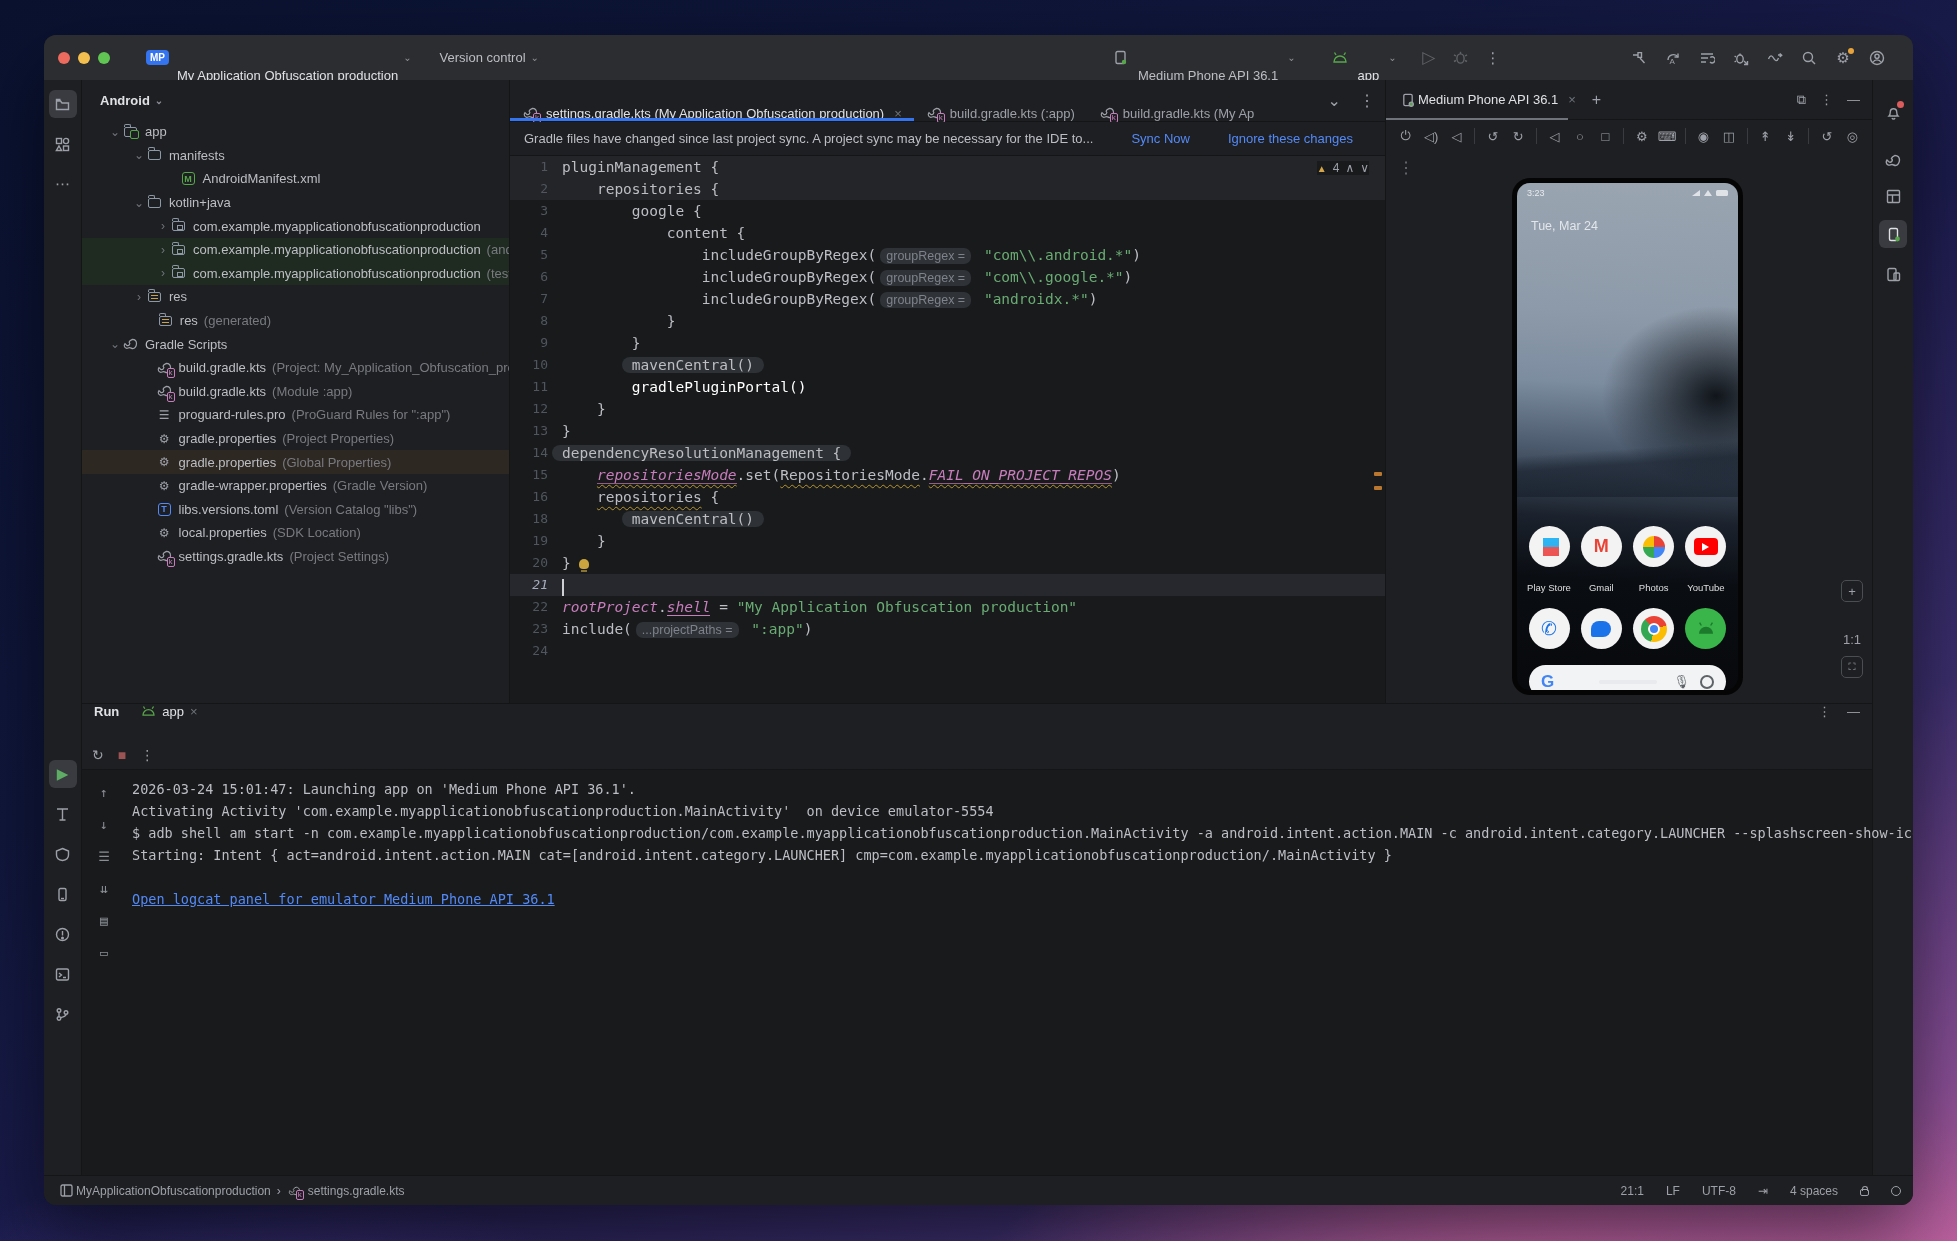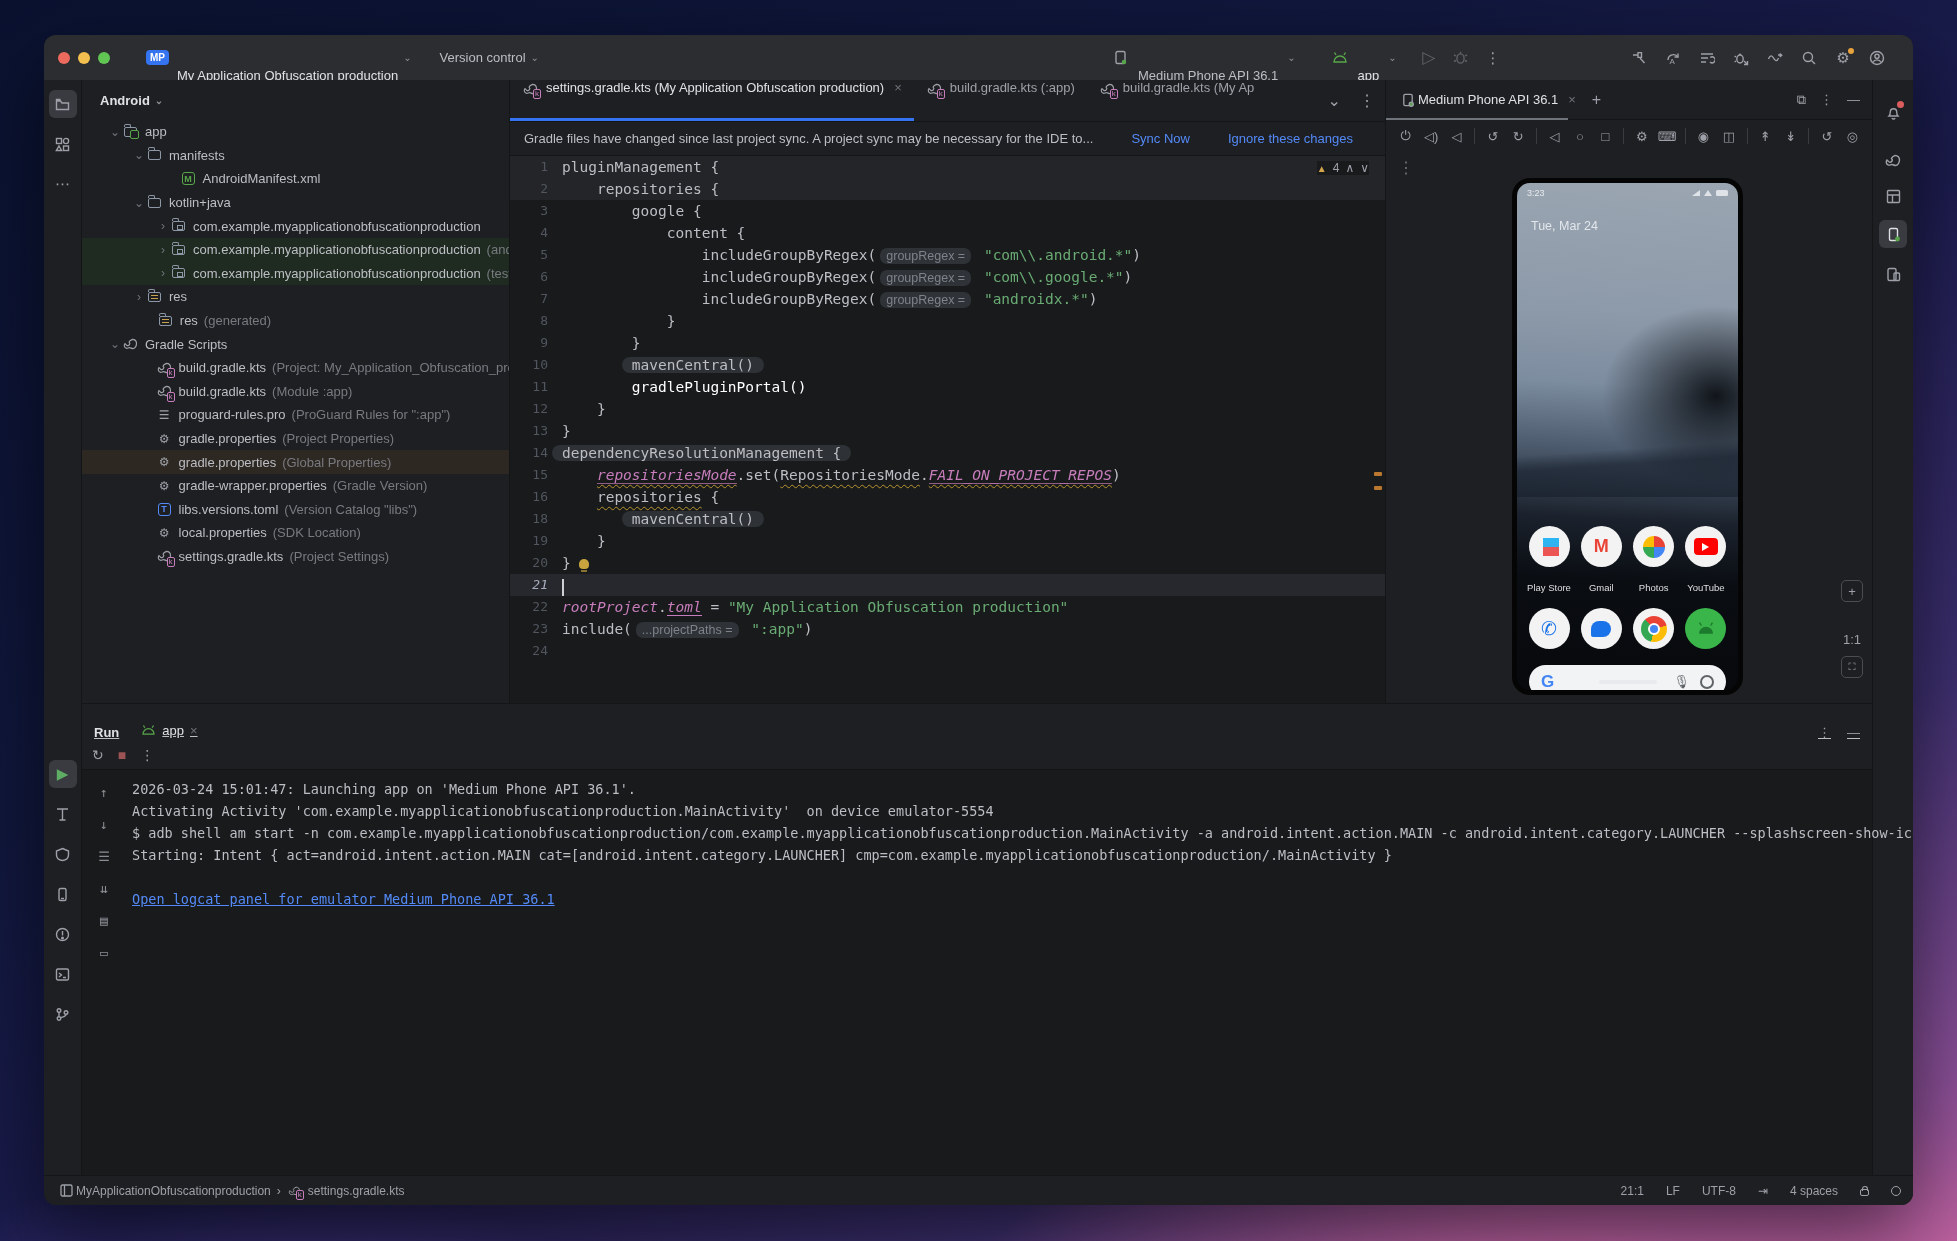--- a/index.html
+++ b/index.html
@@ -53,21 +53,21 @@
   .fold.pkgf::after { content:""; position:absolute; left:4px; top:3px; width:4px; height:3px; border:1px solid #8c98a6; }
   .sqic { width:13px; height:13px; border-radius:3px; font-size:9px; font-weight:bold; display:flex; align-items:center; justify-content:center; }
   .mxml { border:1.3px solid #57a64a; color:#57a64a; }
   .toml { border:1.3px solid #548af7; color:#548af7; }
   .glyphic { color:#9da0a8; font-size:12px; }
   .gricon svg { fill:none; stroke:#9da0a8; stroke-width:1.3; }
   .gricon.kts::after { content:"k"; position:absolute; right:-2px; bottom:-2px; font-size:8px; line-height:8px; color:#c77dbb; border:1px solid #c77dbb; border-radius:2px; padding:0 1px; background:#1e1f22; }
 
   
   #tabsrow { position:absolute; left:466px; top:45px; width:875px; height:42px; background:#1e1f22; border-bottom:1px solid #141517; display:flex; align-items:stretch; }
-  .etab { display:flex; align-items:flex-start; padding:0 12px; font-size:13px; color:#9da0a8; position:relative; white-space:nowrap; }
+  .etab { display:flex; align-items:flex-end; padding:0 12px; font-size:13px; color:#9da0a8; position:relative; white-space:nowrap; }
   .etab.active { color:#dfe1e5; }
   .etab.active::after { content:""; position:absolute; left:0; right:0; bottom:0; height:3px; background:#3574f0; }
   .etab .x { margin-left:10px; color:#6f737a; font-size:13px; }
   .tabend { margin-left:auto; display:flex; align-items:center; color:#9da0a8; }
   #banner { position:absolute; left:466px; top:87px; width:875px; height:34px; background:#1d1f23; border-bottom:1px solid #141517;
             display:flex; align-items:center; font-size:13px; padding:0 14px; }
   #banner .btxt { color:#bcbec4; }
   #banner .blink { color:#548af7; margin-left:38px; white-space:nowrap; }
   #editor { position:absolute; left:466px; top:121px; width:875px; bottom:502px; background:#181a1c; overflow:hidden; }
   .cline { height:22px; display:flex; white-space:pre; font-family:"DejaVu Sans Mono","Liberation Mono",monospace; font-size:14.5px; line-height:22px; position:relative; }
@@ -129,21 +129,21 @@
   .gsearch { position:absolute; left:12px; width:197px; height:33px; border-radius:17px; background:#f1f3f4; display:flex; align-items:center; padding:0 12px; }
   .glogo { font-weight:bold; font-size:17px; color:#4285f4; }
   .gmic { margin-left:auto; color:#5f6368; font-size:13px; }
   .glens { width:14px; height:14px; border:2px solid #5f6368; border-radius:50%; margin-left:10px; }
   .handle { position:absolute; left:50%; transform:translateX(-50%); width:58px; height:4px; border-radius:2px; background:#e8eaed; }
   .zctrl { position:absolute; left:453px; color:#9da0a8; font-size:13px; text-align:center; width:26px; }
   .zbox { border:1px solid #4a4d52; border-radius:5px; width:22px; height:22px; display:flex; align-items:center; justify-content:center; margin:0 auto; }
 
   
   #run { position:absolute; left:38px; top:668px; right:41px; bottom:30px; background:#1e1f22; border-top:1px solid #141517; }
-  #runhdr { height:36px; display:flex; align-items:flex-end; padding:0 12px; font-size:13px;text-decoration:underline; }
+  #runhdr { height:36px; display:flex; align-items:flex-start; padding:0 12px; font-size:13px; }
   #runhdr .rtitle { font-weight:bold; color:#dfe1e5; margin-right:22px; }
   #runhdr .rtab { display:flex; align-items:center; gap:6px; color:#dfe1e5; border-bottom:2px solid transparent; }
   #runtools { height:30px; display:flex; align-items:center; padding:0 10px; gap:14px; color:#9da0a8; font-size:14px; border-bottom:1px solid #141517; }
   #console { position:absolute; left:0; top:66px; right:0; bottom:0; background:#181a1c; font-family:"DejaVu Sans Mono","Liberation Mono",monospace; font-size:13.5px; line-height:22px; }
   #congut { position:absolute; left:0; top:12px; width:44px; display:flex; flex-direction:column; align-items:center; gap:10px; color:#8a8d93; font-size:13px; }
   #conbody { position:absolute; left:50px; top:8px; right:8px; white-space:pre; color:#bcbec4; }
   #conbody .link { color:#548af7; text-decoration:underline; }
   .runplay { color:#5fad65; }
 
   
@@ -559,21 +559,21 @@
         <div class="cline"><span class="gut">11</span><span><span class="code">        </span><span class="code dim">gradlePluginPortal()</span></span></div>
         <div class="cline"><span class="gut">12</span><span><span class="code">    }</span></span></div>
         <div class="cline"><span class="gut">13</span><span><span class="code">}</span></span></div>
         <div class="cline"><span class="gut">14</span><span><span class="pillhl"><span class="code">dependencyResolutionManagement {</span></span></span></div>
         <div class="cline"><span class="gut">15</span><span><span class="code">    </span><span class="code piw">repositoriesMode</span><span class="code">.set(</span><span class="code ww">RepositoriesMode</span><span class="code">.</span><span class="code piw">FAIL_ON_PROJECT_REPOS</span><span class="code">)</span></span></div>
         <div class="cline"><span class="gut">16</span><span><span class="code">    </span><span class="code ww">repositories</span><span class="code"> {</span></span></div>
         <div class="cline"><span class="gut">18</span><span><span class="code">        </span><span class="pillhl"><span class="code">mavenCentral()</span></span></span></div>
         <div class="cline"><span class="gut">19</span><span><span class="code">    }</span></span></div>
         <div class="cline"><span class="gut">20</span><span><span class="code">}</span><span class="bulb"></span></span></div>
         <div class="cline cur"><span class="gut">21</span><span><span class="caret"></span></span></div>
-        <div class="cline"><span class="gut">22</span><span><span class="code pi">rootProject</span><span class="code">.</span><span class="code piu">toml</span><span class="code"> = </span><span class="code s">"My Application Obfuscation production"</span></span></div>
+        <div class="cline"><span class="gut">22</span><span><span class="code pi">rootProject</span><span class="code">.</span><span class="code piu">shell</span><span class="code"> = </span><span class="code s">"My Application Obfuscation production"</span></span></div>
         <div class="cline"><span class="gut">23</span><span><span class="code">include(</span><span class="hint">...projectPaths =</span><span class="code s"> ":app"</span><span class="code">)</span></span></div>
         <div class="cline"><span class="gut">24</span><span></span></div>
       </div>
     <div id="ewarn">
       <span class="tri">▲</span>
       <span>4</span>
       <span>∧</span>
       <span>∨</span>
     </div>
     <div class="sbmark" style="top:316px;"></div>

